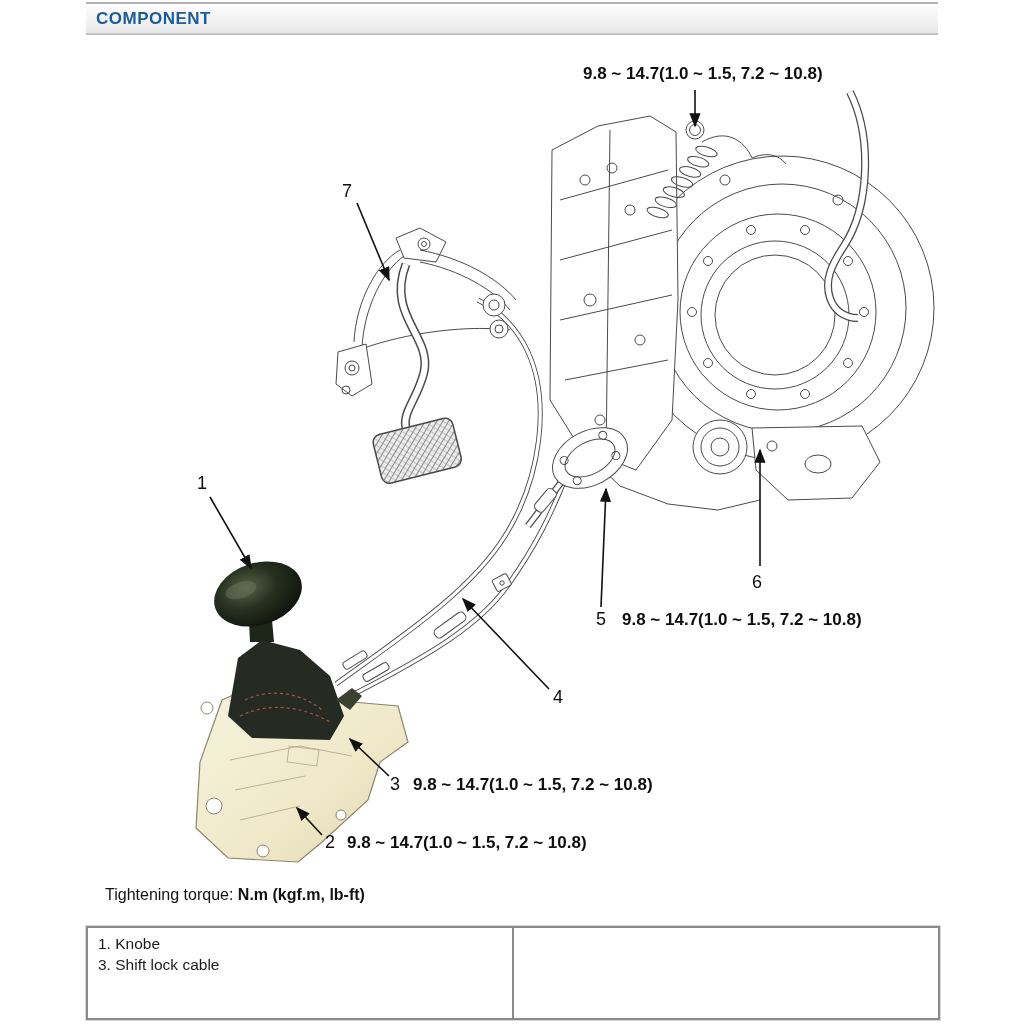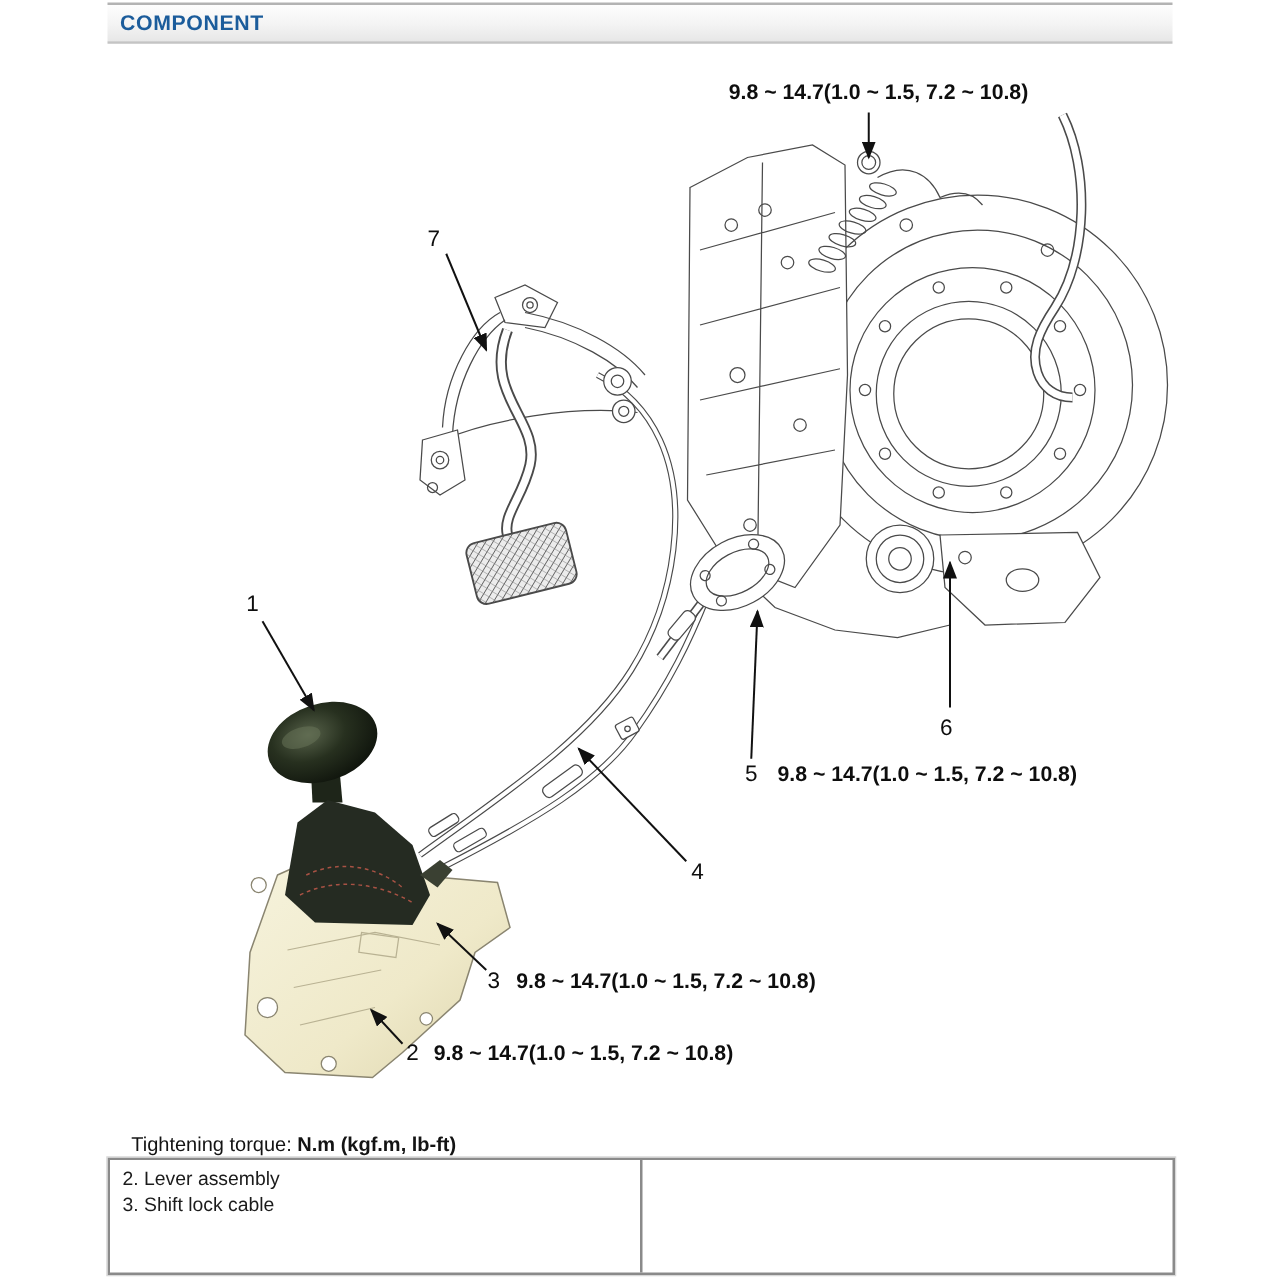--- a/index.html
+++ b/index.html
@@ -12,21 +12,21 @@
        border-top:2px solid #b3b3b3;border-bottom:2px solid #c4c4c4;
        display:flex;align-items:center;}
   .hdr-title{color:#1b5c9b;font-weight:bold;font-size:17px;letter-spacing:.5px;padding-left:10px;}
 
   
   .diagram{position:absolute;left:0;top:0;width:1024px;height:880px;}
   .tq{font:bold 17px "Liberation Sans",sans-serif;fill:#0e0e0e;}
   .num{font:18px "Liberation Sans",sans-serif;fill:#0e0e0e;}
 
   
-  .torque-note{position:absolute;left:105px;top:886px;font-size:16px;color:#131313;margin-top:22px;}
+  .torque-note{position:absolute;left:105px;top:886px;font-size:16px;color:#131313;}
   .torque-note b{font-weight:bold;}
 
   
   .legend{position:absolute;left:86px;top:926px;width:850px;height:90px;
           border:2px solid #8a8a8a;outline:1px solid #d8d8d8;display:flex;background:#fff;}
   .legend .cell{box-sizing:border-box;padding:5px 10px;font-size:15.5px;color:#1b1b1b;line-height:21px;}
   .legend .cell.left{width:426px;border-right:2px solid #8a8a8a;}
   .legend .cell.right{flex:1;}
 </style>
 </head>
@@ -220,18 +220,18 @@
       <text class="tq" x="347" y="848">9.8 ~ 14.7(1.0 ~ 1.5, 7.2 ~ 10.8)</text>
     </g>
   </svg>
 
   <div class="torque-note">
     <span>Tightening torque: </span><b>N.m (kgf.m, lb-ft)</b>
   </div>
 
   <div class="legend">
     <div class="cell left">
-      <div>2. Lever assembly</div>
+      <div>1. Knobe</div>
       <div>3. Shift lock cable</div>
     </div>
   </div>
 
 </div>
 
 </body></html>

